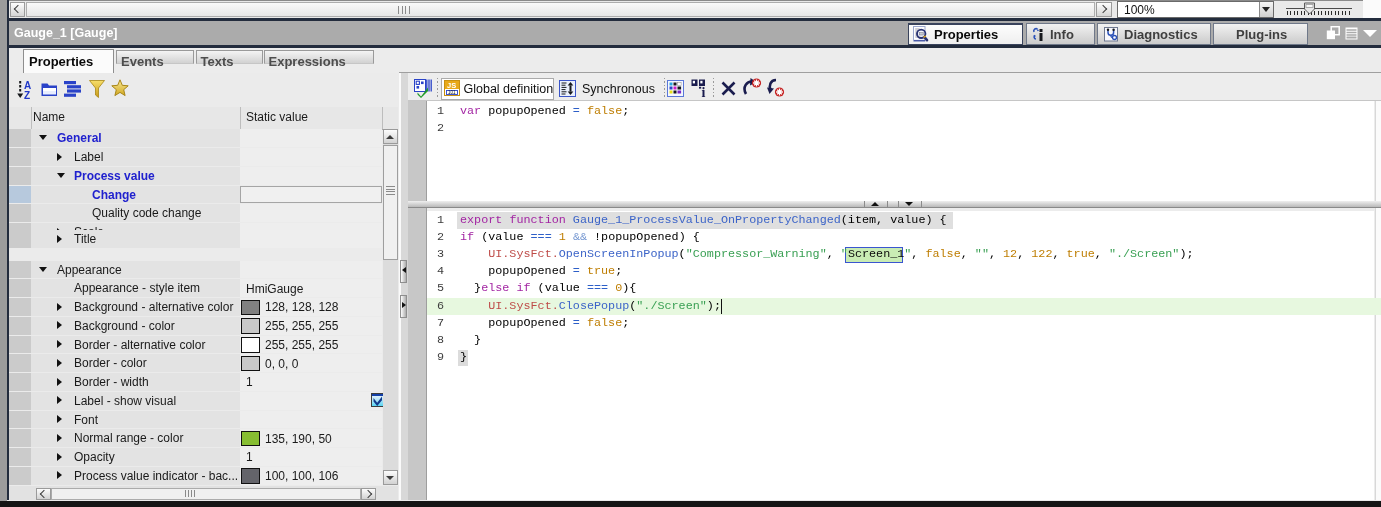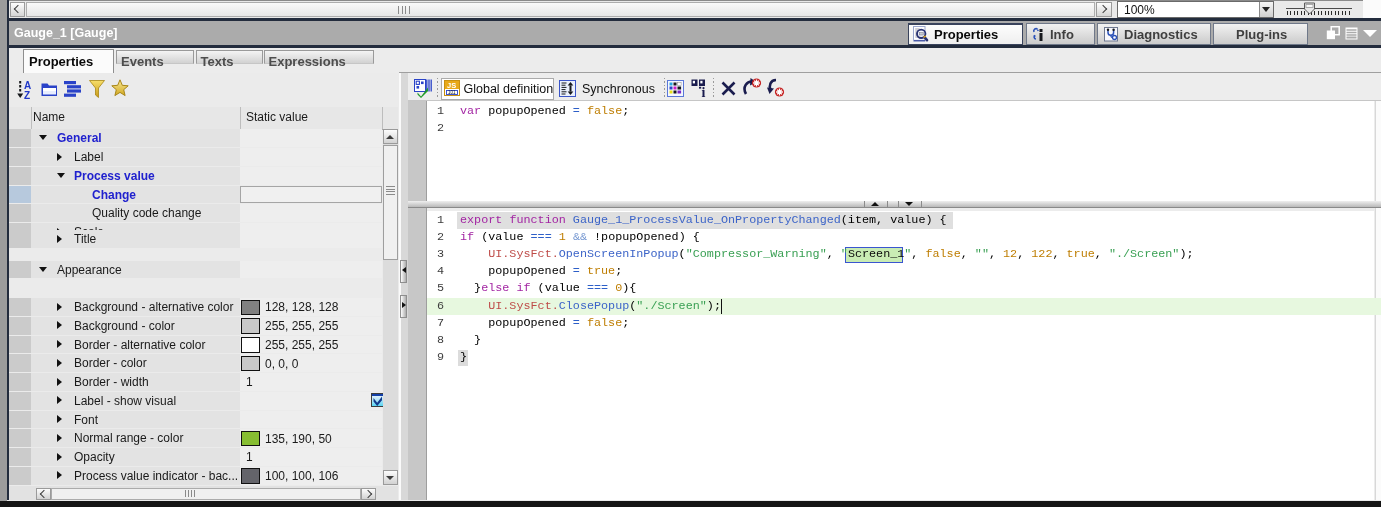--- a/index.html
+++ b/index.html
@@ -212,20 +212,27 @@
     <div class="abs tri-r" style="left:48.5px;top:4.5px;"></div>
     <div class="tlbl" style="left:65.5px;">Title</div>
   </div>
   <div class="row" style="top:260.65px;">
     <div class="rh"></div>
       <div class="nc"></div>
       <div class="vc"></div>
     <div class="abs tri-d" style="left:30.5px;top:6px;"></div>
     <div class="tlbl" style="left:48.5px;">Appearance</div>
   </div>
+  <div class="row" style="top:279.4px;">
+    <div class="rh"></div>
+      <div class="nc"></div>
+      <div class="vc"></div>
+    <div class="tlbl" style="left:65.5px;">Appearance - style item</div>
+    <div class="vlbl" style="left:237.5px;">HmiGauge</div>
+  </div>
   <div class="row" style="top:298.15px;">
     <div class="rh"></div>
       <div class="nc"></div>
       <div class="vc"></div>
     <div class="abs tri-r" style="left:48.5px;top:4.5px;"></div>
     <div class="tlbl" style="left:65.5px;">Background - alternative color</div>
     <div class="sw" style="left:232.5px;background:#808080;"></div>
     <div class="vlbl" style="left:256.5px;">128, 128, 128</div>
   </div>
   <div class="row" style="top:316.9px;padding-left:22px;">

